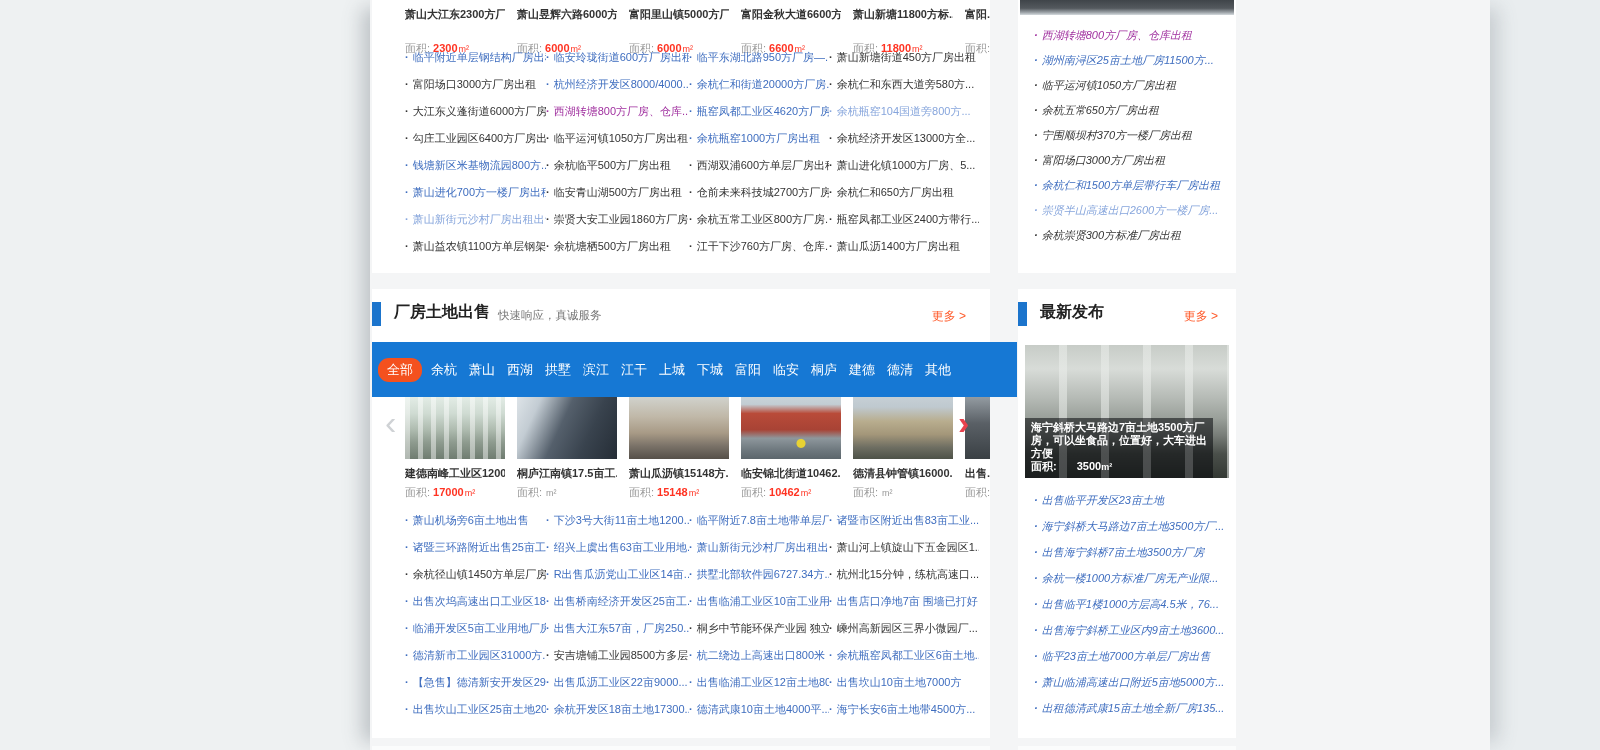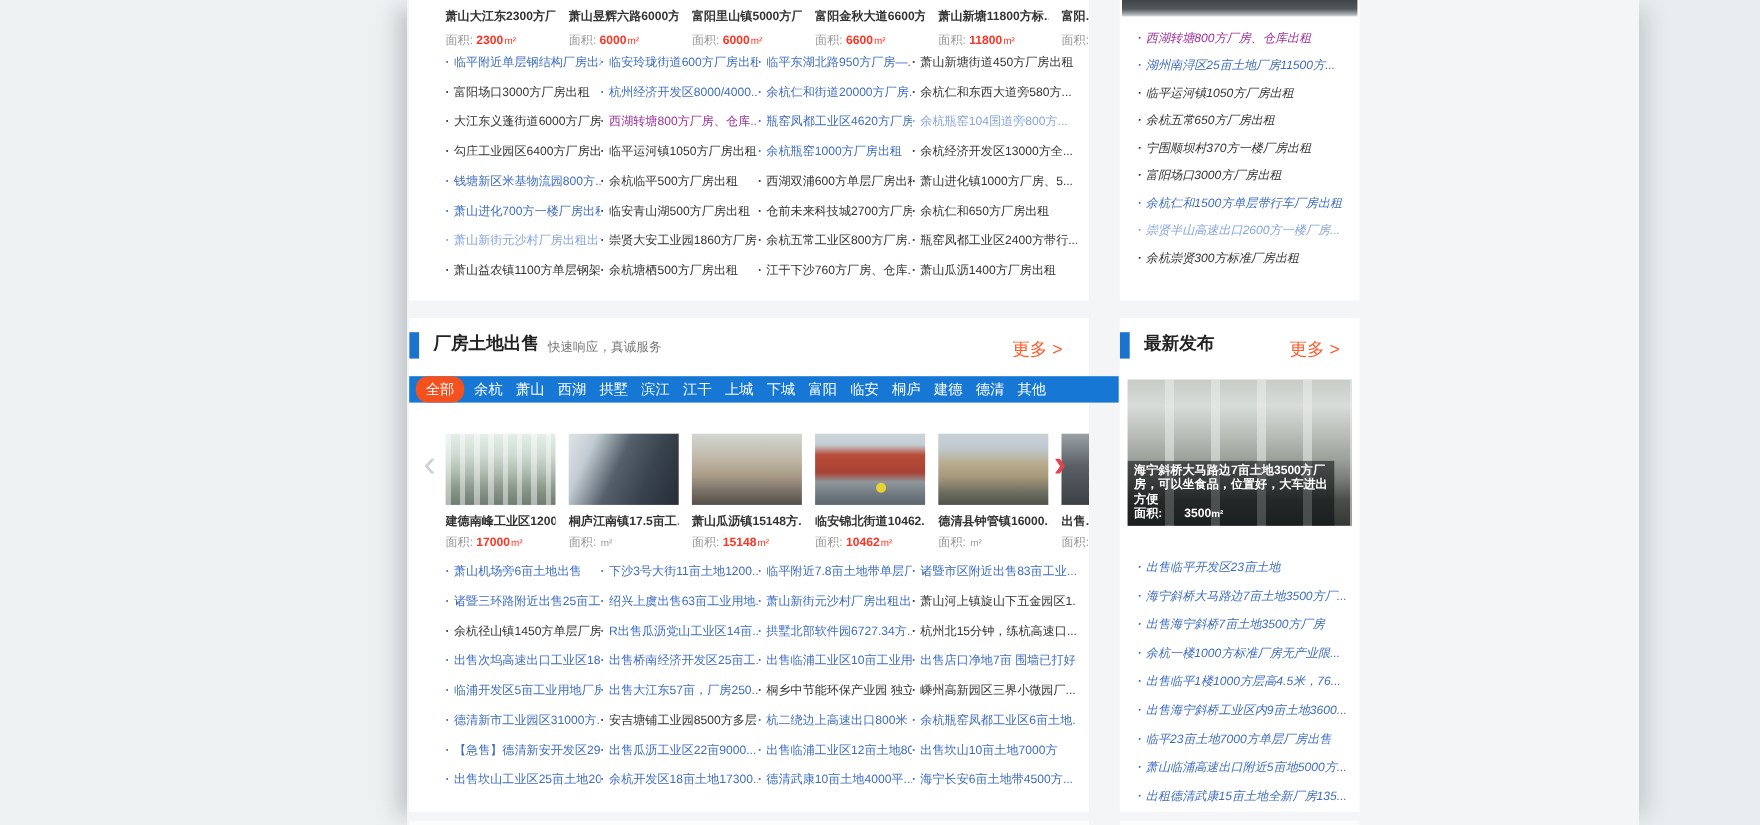--- a/index.html
+++ b/index.html
@@ -32,55 +32,55 @@
   .c-bl{color:#2525e0;}
   .c-o{color:#ff8a00;}
   .c-dr{color:#b03030;}
   .c-r{color:#ff3322;}
   .c-g{color:#999;}
 
   
   .cards-row{position:absolute;left:33px;top:7px;width:585px;display:flex;gap:12px;overflow:hidden;}
   .mini-card{flex:0 0 100px;width:100px;}
   .mc-title{font-size:11px;font-weight:bold;white-space:nowrap;overflow:hidden;color:#333;}
-  .mc-area{margin-top:7px;font-size:11px;color:#999;white-space:nowrap;overflow:hidden;}
+  .mc-area{margin-top:19px;font-size:11px;color:#999;white-space:nowrap;overflow:hidden;}
   .mc-area .val{color:#ff3322;font-weight:bold;margin-left:3px;}
   .mc-area .unit{font-size:9px;margin-left:1px;}
 
   
   ul.links{list-style:none;margin:0;padding:0;}
   .grid-links{position:absolute;left:33px;width:574px;display:grid;grid-template-columns:141px 143px 140px auto;}
   #p-tl .grid-links{top:44px;grid-auto-rows:27px;}
   #p-bl .grid-links{top:218px;grid-auto-rows:27px;}
   .link-item{font-size:11px;line-height:27px;white-space:nowrap;overflow:hidden;padding-right:4px;cursor:pointer;}
   .link-item .dot{margin-right:4px;font-weight:bold;}
 
   
   .side-list{position:absolute;left:16px;right:4px;list-style:none;margin:0;padding:0;font-style:italic;}
   #p-tr .side-list{top:23px;}
   #p-tr .side-list .link-item{line-height:25px;}
-  #p-br .side-list{top:198px;margin-top:16px;}
+  #p-br .side-list{top:198px;}
   #p-br .side-list .link-item{line-height:26px;}
 
   
   .tr-img{position:absolute;left:2px;top:0;width:214px;height:15px;
     background:linear-gradient(180deg,#3f4449 0%,#54595e 55%,#9aa0a5 82%,#d5dade 100%);}
 
   
   .sec-head{position:absolute;top:10px;left:0;right:0;height:30px;}
   .sec-bar{position:absolute;left:0;top:3px;width:9px;height:24px;background:#1b74cc;}
   .sec-title{position:absolute;left:22px;top:3px;font-size:16px;font-weight:bold;color:#222;white-space:nowrap;}
   .sec-sub{position:absolute;left:126px;top:9px;font-size:11.5px;color:#777;white-space:nowrap;}
-  .sec-more{position:absolute;top:9px;font-size:16px;color:#ff5a2a;white-space:nowrap;cursor:pointer;}
+  .sec-more{position:absolute;top:9px;font-size:12px;color:#ff5a2a;white-space:nowrap;cursor:pointer;}
   #p-bl .sec-more{right:24px;}
   #p-br .sec-more{right:18px;}
 
   
   .tabs{
-    position:absolute;left:2px;top:342px;width:645px;height:24px;background:#1678d4;
+    position:absolute;left:2px;top:342px;width:645px;height:55px;background:#1678d4;
     display:flex;align-items:center;padding-left:6px;box-sizing:border-box;
   }
   .tab{color:#fff;font-size:13px;padding:3px 6px;white-space:nowrap;cursor:pointer;}
   .tab.c-active{background:#f4511e;border-radius:11px;padding:3px 9px;margin-right:3px;color:#fff;}
 
   
   .carousel{position:absolute;left:33px;top:105px;width:585px;display:flex;gap:12px;overflow:hidden;}
   .c-card{flex:0 0 100px;width:100px;}
   .c-img{width:100px;height:65px;}
   .c-card .mc-title{margin-top:7px;}

